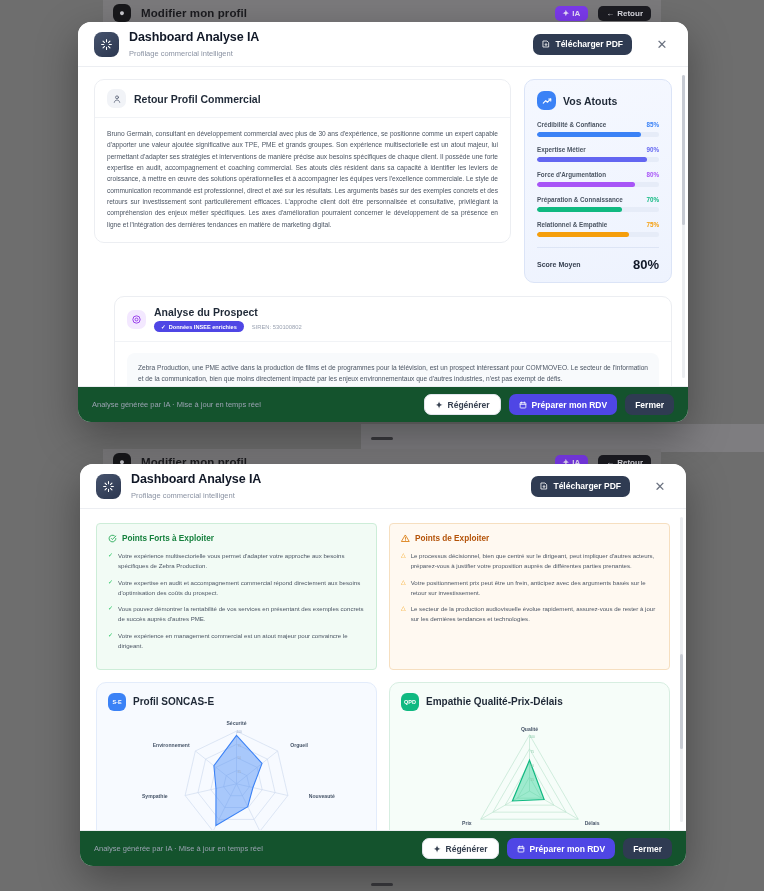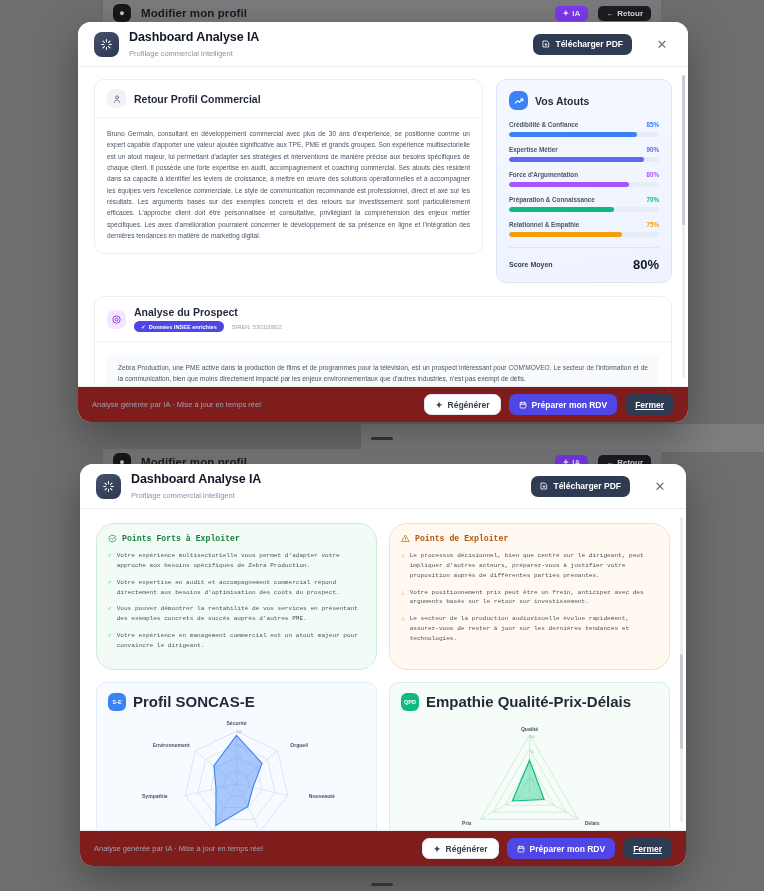--- a/index.html
+++ b/index.html
@@ -52,54 +52,54 @@
   }
   .btn-close {
     width: 20px; height: 20px; margin-left: 10px; border: none; background: transparent;
     color: #6b7280; font-size: 13px; cursor: pointer; line-height: 1;
     display: flex; align-items: center; justify-content: center; font-family: inherit;
   }
 
   .modal-body { flex: 1; overflow: hidden; position: relative; background: #ffffff; padding: 12px 16px 6px; }
 
   .modal-footer {
-    height: 36px; flex: none; border-top: 1px solid #eceef2; background: #7f1d1d;
+    height: 36px; flex: none; border-top: 1px solid #eceef2; background: #14532d;
     display: flex; align-items: center; padding: 0 14px; gap: 8px;
   }
   .foot-note { font-size: 7.5px; color: #9aa2b1; }
   .foot-spacer { flex: 1; }
   .btn {
     height: 21px; border-radius: 7px; font-size: 8.5px; font-weight: 600;
     display: flex; align-items: center; gap: 5px; padding: 0 10px;
     cursor: pointer; border: none; font-family: inherit;
   }
   .btn-regen { background: #fff; color: #374151; border: 1px solid #e2e5ec; }
   .btn-rdv { background: #4f46e5; color: #fff; text-align: center; }
-  .btn-fermer { background: #2f3b52; color: #fff; text-decoration: underline; }
+  .btn-fermer { background: #2f3b52; color: #fff; }
 
   
   .scroll-rail { position: absolute; right: 3px; top: 8px; bottom: 8px; width: 3px; border-radius: 2px; background: #eceef1; }
   .scroll-thumb { position: absolute; right: 3px; width: 3px; border-radius: 2px; background: #c7cbd3; }
 
   
   .card { background: #fff; border: 1px solid #eceef2; border-radius: 10px; }
   .card-head { display: flex; align-items: center; gap: 8px; padding: 9px 12px; border-bottom: 1px solid #f1f3f6; }
   .card-ico {
     width: 19px; height: 19px; border-radius: 7px; flex: none;
     display: flex; align-items: center; justify-content: center; font-size: 9px;
   }
   .card-title { font-size: 10.5px; font-weight: 700; color: #1f2937; }
   .card-body { padding: 10px 12px 12px; }
 
   .para { font-size: 6.6px; line-height: 1.72; color: #4b5563; text-align: justify; }
 
   
   .row-top { display: flex; gap: 13px; align-items: flex-start; }
   .col-left { flex: 1 1 auto; }
-  .col-right { width: 176px; flex: none; }
+  .col-right { width: 148px; flex: none; }
 
   
   .atouts {
     border-radius: 10px; border: 1px solid #dbe4f7;
     background: linear-gradient(170deg,#f5f8ff 0%,#eef3fe 100%);
     padding: 11px 12px 10px;
   }
   .atouts-head { display: flex; align-items: center; gap: 7px; margin-bottom: 11px; }
   .atouts-ico { width: 19px; height: 19px; border-radius: 7px; background: #3b82f6; color:#fff;
                 display:flex;align-items:center;justify-content:center;font-size:9px; flex:none;}
@@ -111,52 +111,52 @@
   .track { height: 5px; border-radius: 4px; background: #e6ecf8; overflow: hidden; }
   .fill { height: 100%; border-radius: 4px; }
   .score-line {
     border-top: 1px solid #dde5f5; margin-top: 10px; padding-top: 9px;
     display: flex; justify-content: space-between; align-items: center;
   }
   .score-lbl { font-size: 7px; font-weight: 700; color: #374151; }
   .score-val { font-size: 13px; font-weight: 800; color: #111827; }
 
   
-  .prospect { margin-top: 13px; }
+  .prospect { margin-top: 13px; margin-left: 20px; }
   .badges { display: flex; align-items: center; gap: 8px; margin-top: 3px; }
   .badge-insee {
     background: #4f46e5; color: #fff; font-size: 5.6px; font-weight: 700;
     border-radius: 9px; padding: 2.5px 7px; display: inline-flex; align-items: center; gap: 3px;
   }
   .siren { font-size: 5.8px; color: #9aa2b1; }
   .prospect-box { background: #f8fafc; border-radius: 8px; padding: 9px 11px; margin-top: 1px;}
 
   
   .row-two { display: flex; gap: 12px; }
-  .panel { flex: 1; border-radius: 18px; padding: 10px 11px 11px; font-family: Liberation Mono, monospace; }
+  .panel { flex: 1; border-radius: 4px; padding: 10px 11px 11px; }
   .panel.green { background: #f2fbf5; border: 1px solid #cdedd8; }
   .panel.amber { background: #fff9f1; border: 1px solid #f6dfc0; }
   .panel-head { display: flex; align-items: center; gap: 5px; margin-bottom: 8px; }
   .panel-title { font-size: 8.2px; font-weight: 700; }
   .panel.green .panel-title { color: #15803d; }
   .panel.amber .panel-title { color: #b45309; }
   .bullet { display: flex; gap: 5px; margin-bottom: 7px; }
   .bullet-ico { flex: none; font-size: 6px; line-height: 1.55; }
   .panel.green .bullet-ico { color: #22c55e; }
   .panel.amber .bullet-ico { color: #f59e0b; }
   .bullet-txt { font-size: 6.1px; line-height: 1.62; color: #4b5563; }
 
   .row-charts { display: flex; gap: 12px; margin-top: 12px; }
   .chart-card { flex: 1; border-radius: 10px; padding: 10px 11px 6px; }
   .chart-card.blue { background: #f7faff; border: 1px solid #e3ecfb; }
   .chart-card.green { background: #f6fdf9; border: 1px solid #d7eee1; }
   .chart-head { display: flex; align-items: center; gap: 7px; margin-bottom: 2px;}
   .chart-ico { width: 18px; height: 18px; border-radius: 6px; color: #fff; flex: none;
                display:flex;align-items:center;justify-content:center;font-size:5.5px;font-weight:800;}
-  .chart-title { font-size: 15px; font-weight: 700; color: #1f2937; }
+  .chart-title { font-size: 10px; font-weight: 700; color: #1f2937; }
   svg { display: block; }
   .axis-lbl { font-size: 5.6px; fill: #475569; font-weight: 600; }
   .tick-lbl { font-size: 3.6px; }
 
   .dock { position: absolute; left: 50%; transform: translateX(-50%); width: 22px; height: 3px;
           border-radius: 2px; background: #3a3a3e; }
 </style>
 </head>
 <body>
 

